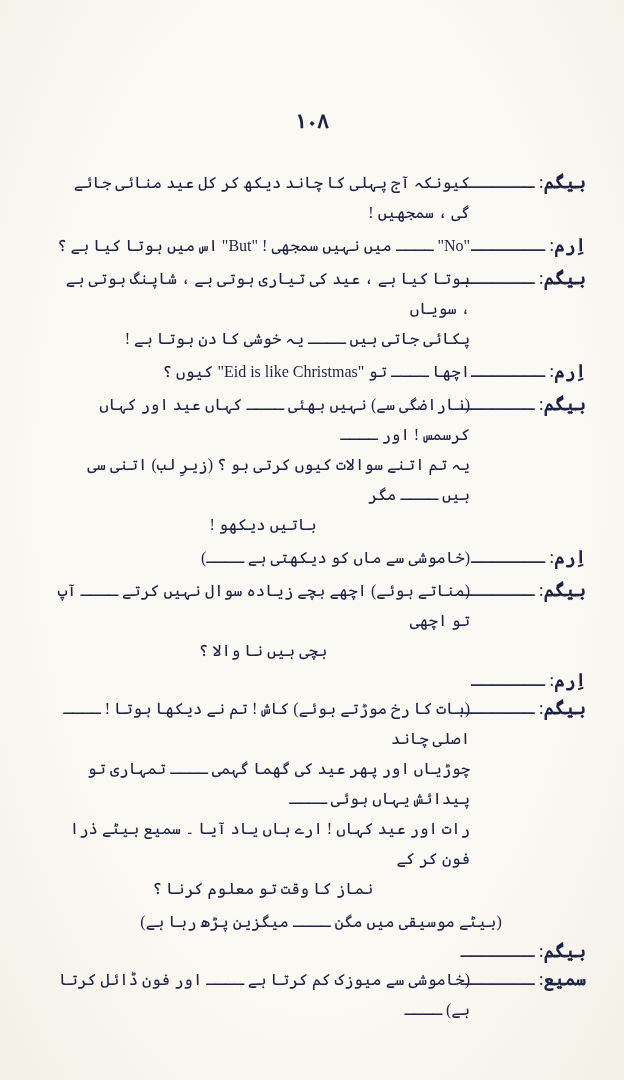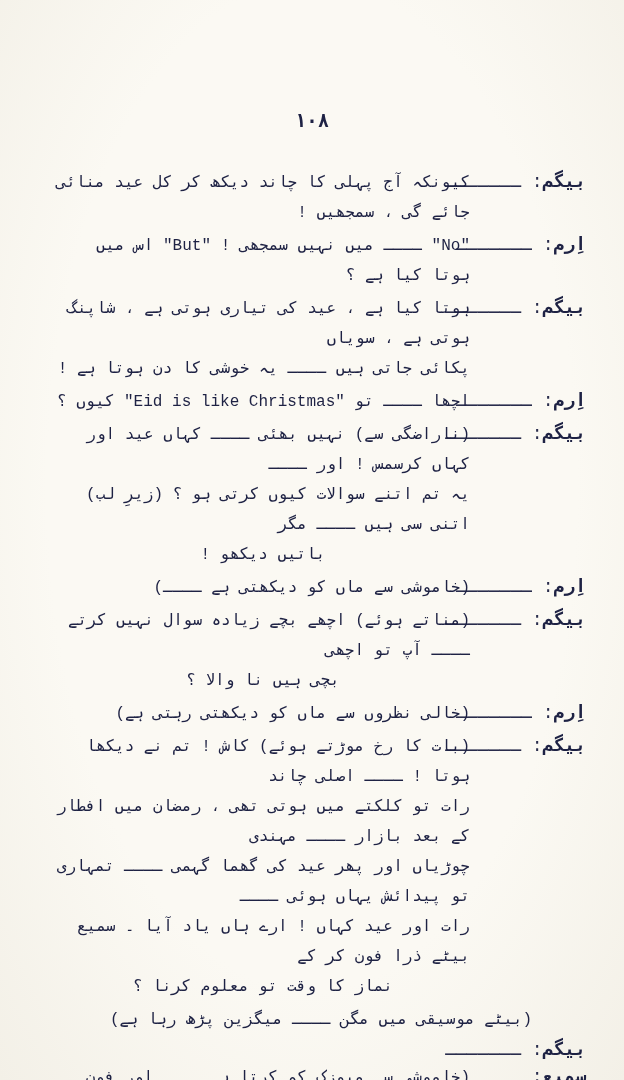--- a/index.html
+++ b/index.html
@@ -4,21 +4,21 @@
 <style>
   html,body { margin:0; padding:0; background:#e8e6e0; }
   .page {
     position:relative;
     width:624px; height:1080px;
     margin:0 auto;
     box-sizing:border-box;
     background:#f9f7f0;
     background-image: radial-gradient(ellipse at 50% 45%, #fbf9f3 60%, #f3f0e7 100%);
     color:#1e2244;
-    font-family:Liberation Mono, monospace;
+    font-family:Liberation Serif, serif;
     overflow:hidden;
   }
   .page-number {
     padding-top:110px;
     text-align:center;
     font-size:19px;
     font-weight:bold;
     letter-spacing:3px;
     line-height:24px;
   }
@@ -129,33 +129,29 @@
           <div class="line">(مناتے ہوئے) اچھے بچے زیادہ سوال نہیں کرتے ــــ آپ تو اچھی</div>
           <div class="line center">بچی ہیں نا والا ؟</div>
         </div>
   </div>
 
   <div class="entry">
     <div class="speaker-cell">
           <span class="speaker">اِرم</span>
           <span class="colon-dash">: ـــــــ</span>
         </div>
-    <div class="lines">
-          <div class="line">(خالی نظروں سے ماں کو دیکھتی رہتی ہے)</div>
-        </div>
   </div>
 
   <div class="entry">
     <div class="speaker-cell">
           <span class="speaker">بیگم</span>
           <span class="colon-dash">: ـــــــ</span>
         </div>
     <div class="lines">
           <div class="line">(بات کا رخ موڑتے ہوئے) کاش ! تم نے دیکھا ہوتا ! ــــ اصلی چاند</div>
-          <div class="line">رات تو کلکتے میں ہوتی تھی ، رمضان میں افطار کے بعد بازار ــــ مہندی</div>
           <div class="line">چوڑیاں اور پھر عید کی گھما گہمی ــــ تمہاری تو پیدائش یہاں ہوئی ــــ</div>
           <div class="line">رات اور عید کہاں ! ارے ہاں یاد آیا ۔ سمیع بیٹے ذرا فون کر کے</div>
           <div class="line center">نماز کا وقت تو معلوم کرنا ؟</div>
         </div>
   </div>
 
   <div class="entry no-speaker">
 
     <div class="lines">
           <div class="line center">(بیٹے موسیقی میں مگن ــــ میگزین پڑھ رہا ہے)</div>

